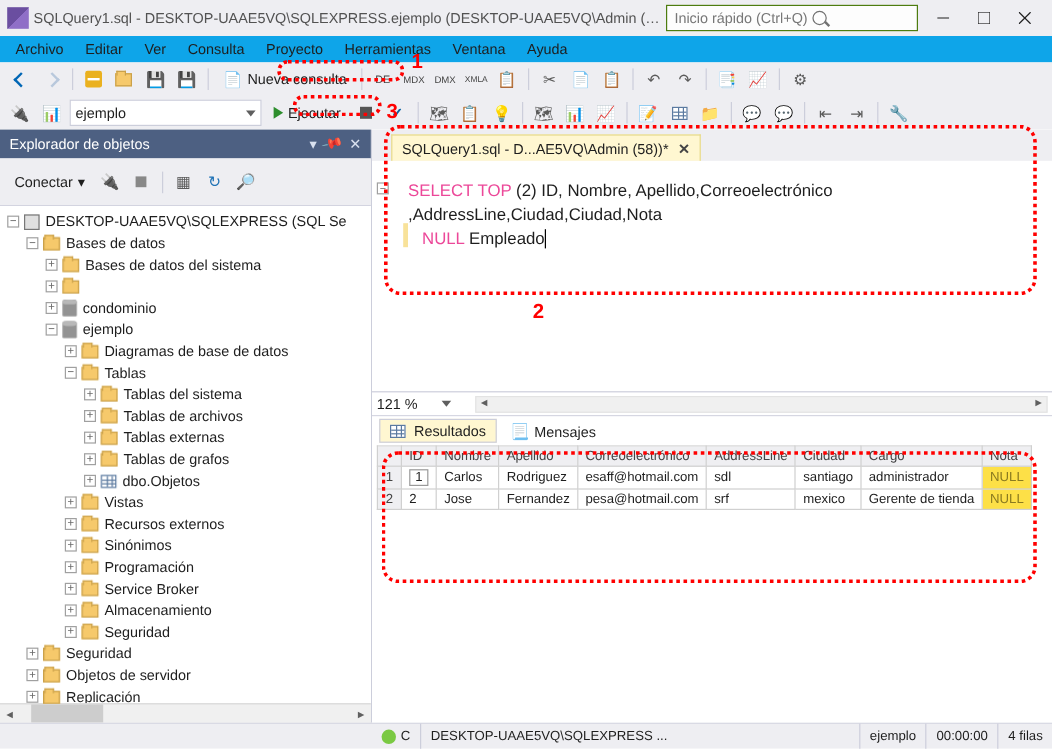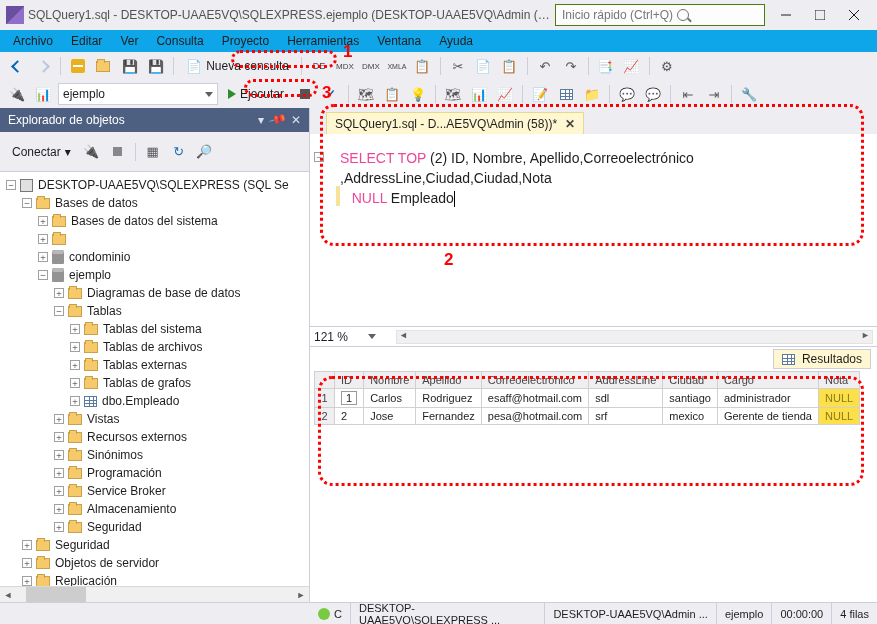--- a/index.html
+++ b/index.html
@@ -60,21 +60,21 @@
   .sql-editor .gutter{position:absolute;left:4px;top:14px;bottom:0;width:20px;}
   .sql-editor .collapse-box{width:10px;height:10px;border:1px solid #a0a0a0;color:#6a6a6a;font-size:9px;line-height:8px;text-align:center;margin-top:4px;}
   .sql-editor .line-marker{position:absolute;left:26px;top:52px;bottom:120px;width:4px;background:#f8e29a;}
   .kw{color:#ec4899;}
   .editor-cursor{border-left:1px solid #000;display:inline-block;height:16px;vertical-align:middle;}
   .zoom-bar{height:20px;border-top:1px solid #cccedb;display:flex;align-items:center;padding:0 4px;gap:20px;background:#fff;}
   .zoom-bar .hscroll{flex:1;height:14px;background:#f0f0f0;border:1px solid #e3e3e3;position:relative;}
   .zoom-bar .hscroll::before{content:"◄";position:absolute;left:2px;top:-1px;font-size:9px;color:#606060;}
   .zoom-bar .hscroll::after{content:"►";position:absolute;right:2px;top:-1px;font-size:9px;color:#606060;}
   .results-area{flex:1;display:flex;flex-direction:column;border-top:1px solid #cccedb;}
-  .result-tabs{height:24px;display:flex;align-items:flex-end;padding:2px 6px;gap:2px;background:#fff;flex-direction:column;}
+  .result-tabs{height:24px;display:flex;align-items:flex-start;padding:2px 6px;gap:2px;background:#fff;}
   .result-tab{display:flex;align-items:center;gap:4px;padding:2px 8px;border:1px solid transparent;}
   .result-tab.active{border:1px solid #cccedb;background:#fff7d1;}
   .grid{flex:1;overflow:auto;background:#fff;padding:0 4px 4px 4px;}
   table.res{border-collapse:collapse;font-size:11px;}
   table.res th, table.res td{border:1px solid #d0d0d0;padding:2px 6px;text-align:left;white-space:nowrap;}
   table.res th{background:#efeff2;font-weight:normal;color:#444;}
   table.res td.rownum{background:#efeff2;text-align:center;color:#444;width:20px;}
   table.res td.boxed span{display:inline-block;border:1px solid #9a9a9a;padding:0 4px;}
   table.res td.null{background:#fde047;color:#8a7a20;}
   .statusbar{height:22px;background:#eeeef2;display:flex;align-items:center;font-size:11px;color:#1e1e1e;border-top:1px solid #cccedb;}
@@ -357,21 +357,21 @@
           <span>Tablas externas</span>
         </div>
       <div class="row" style="padding-left:66px;">
           <span class="tw">+</span>
           <span class="ico-folder"></span>
           <span>Tablas de grafos</span>
         </div>
       <div class="row" style="padding-left:66px;">
           <span class="tw">+</span>
           <span class="ico-table"></span>
-          <span>dbo.Empleado</span>
+          <span>dbo.Objetos</span>
         </div>
       <div class="row" style="padding-left:50px;">
           <span class="tw">+</span>
           <span class="ico-folder"></span>
           <span>Vistas</span>
         </div>
       <div class="row" style="padding-left:50px;">
           <span class="tw">+</span>
           <span class="ico-folder"></span>
           <span>Recursos externos</span>
@@ -508,21 +508,20 @@
   </div>
 </div>
 
 <div class="statusbar">
   <div style="width:310px;"></div>
   <div class="cell">
       <span class="ok"></span>
       <span>C</span>
     </div>
   <div class="cell" style="flex:1;">DESKTOP-UAAE5VQ\SQLEXPRESS ...</div>
-  <div class="cell">DESKTOP-UAAE5VQ\Admin ...</div>
   <div class="cell">ejemplo</div>
   <div class="cell">00:00:00</div>
   <div class="cell" style="border-right:none;">4 filas</div>
 </div>
 
 <div class="anno" style="left:231px;top:50px;width:106px;height:18px;"></div>
 <span class="anno-num" style="left:343px;top:42px;">1</span>
 <div class="anno" style="left:320px;top:104px;width:544px;height:142px;"></div>
 <span class="anno-num" style="left:444px;top:250px;">2</span>
 <div class="anno" style="left:244px;top:79px;width:74px;height:18px;"></div>

